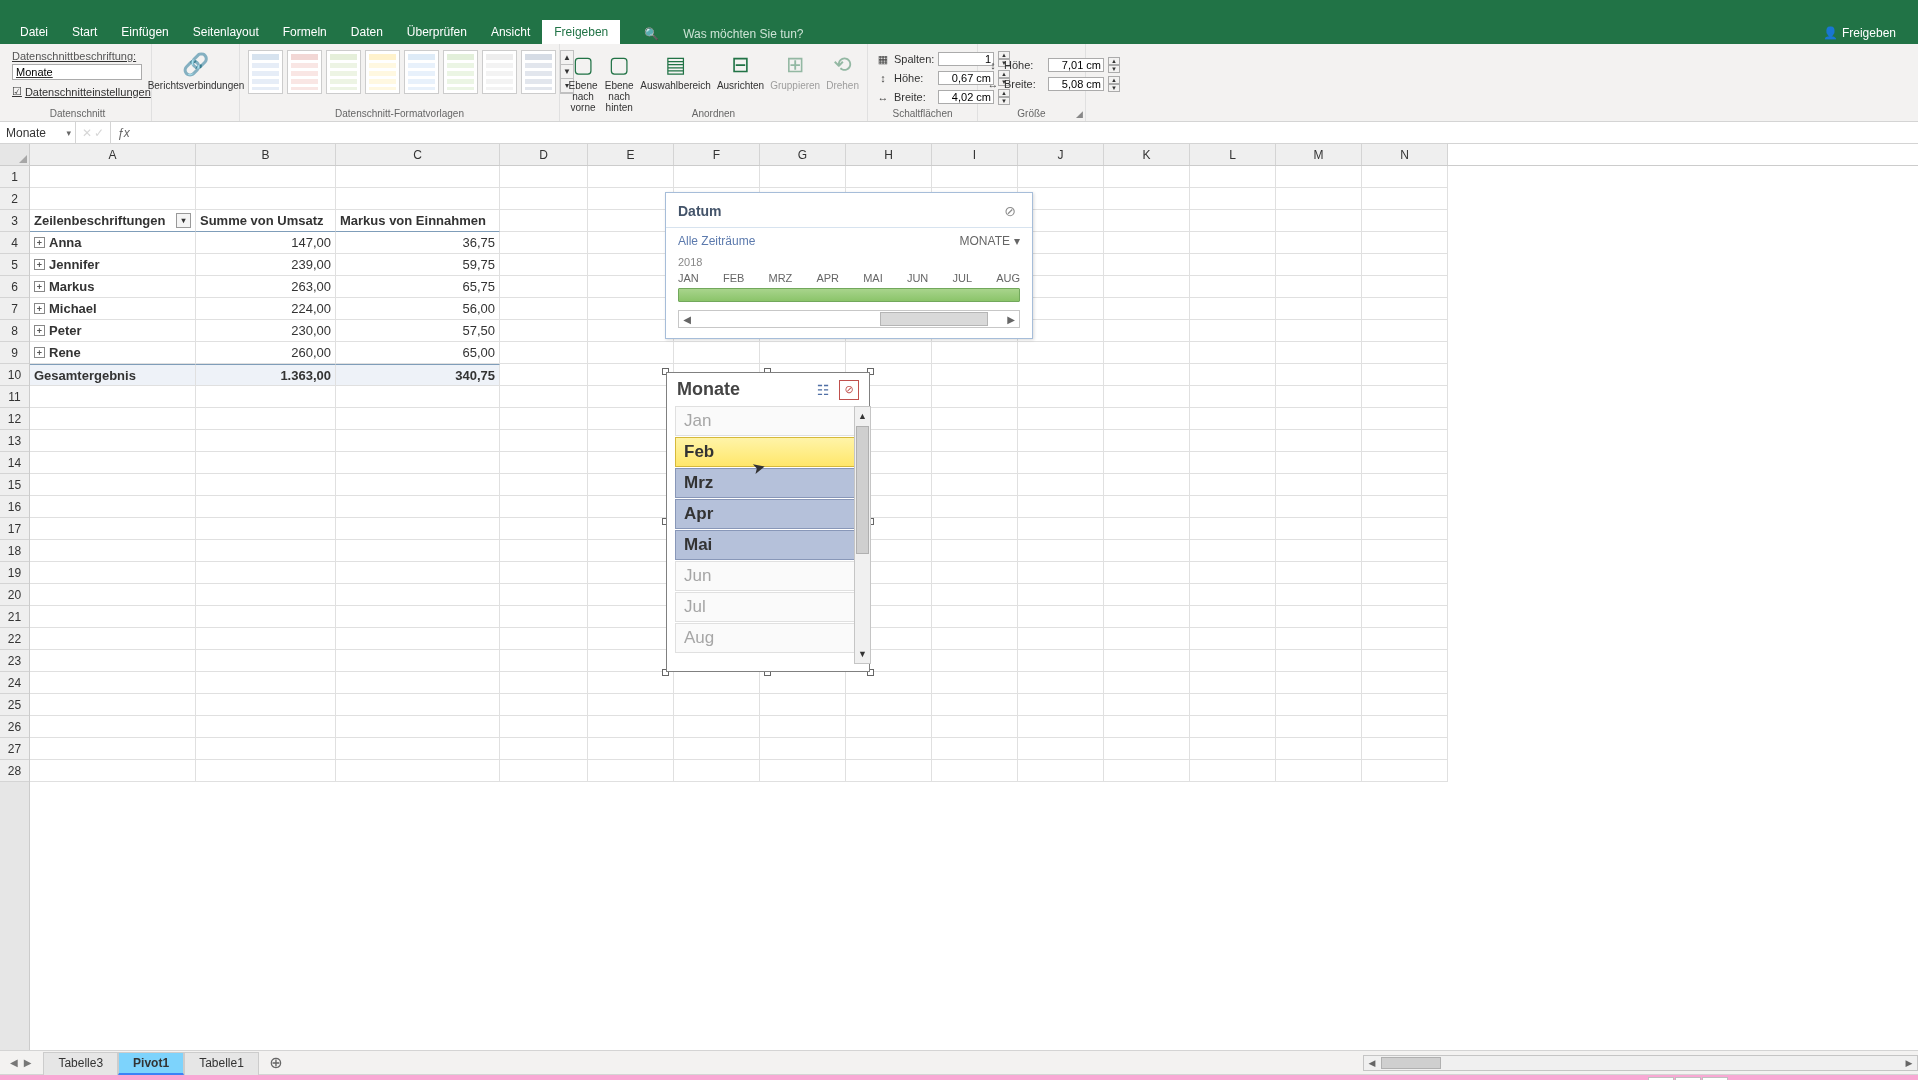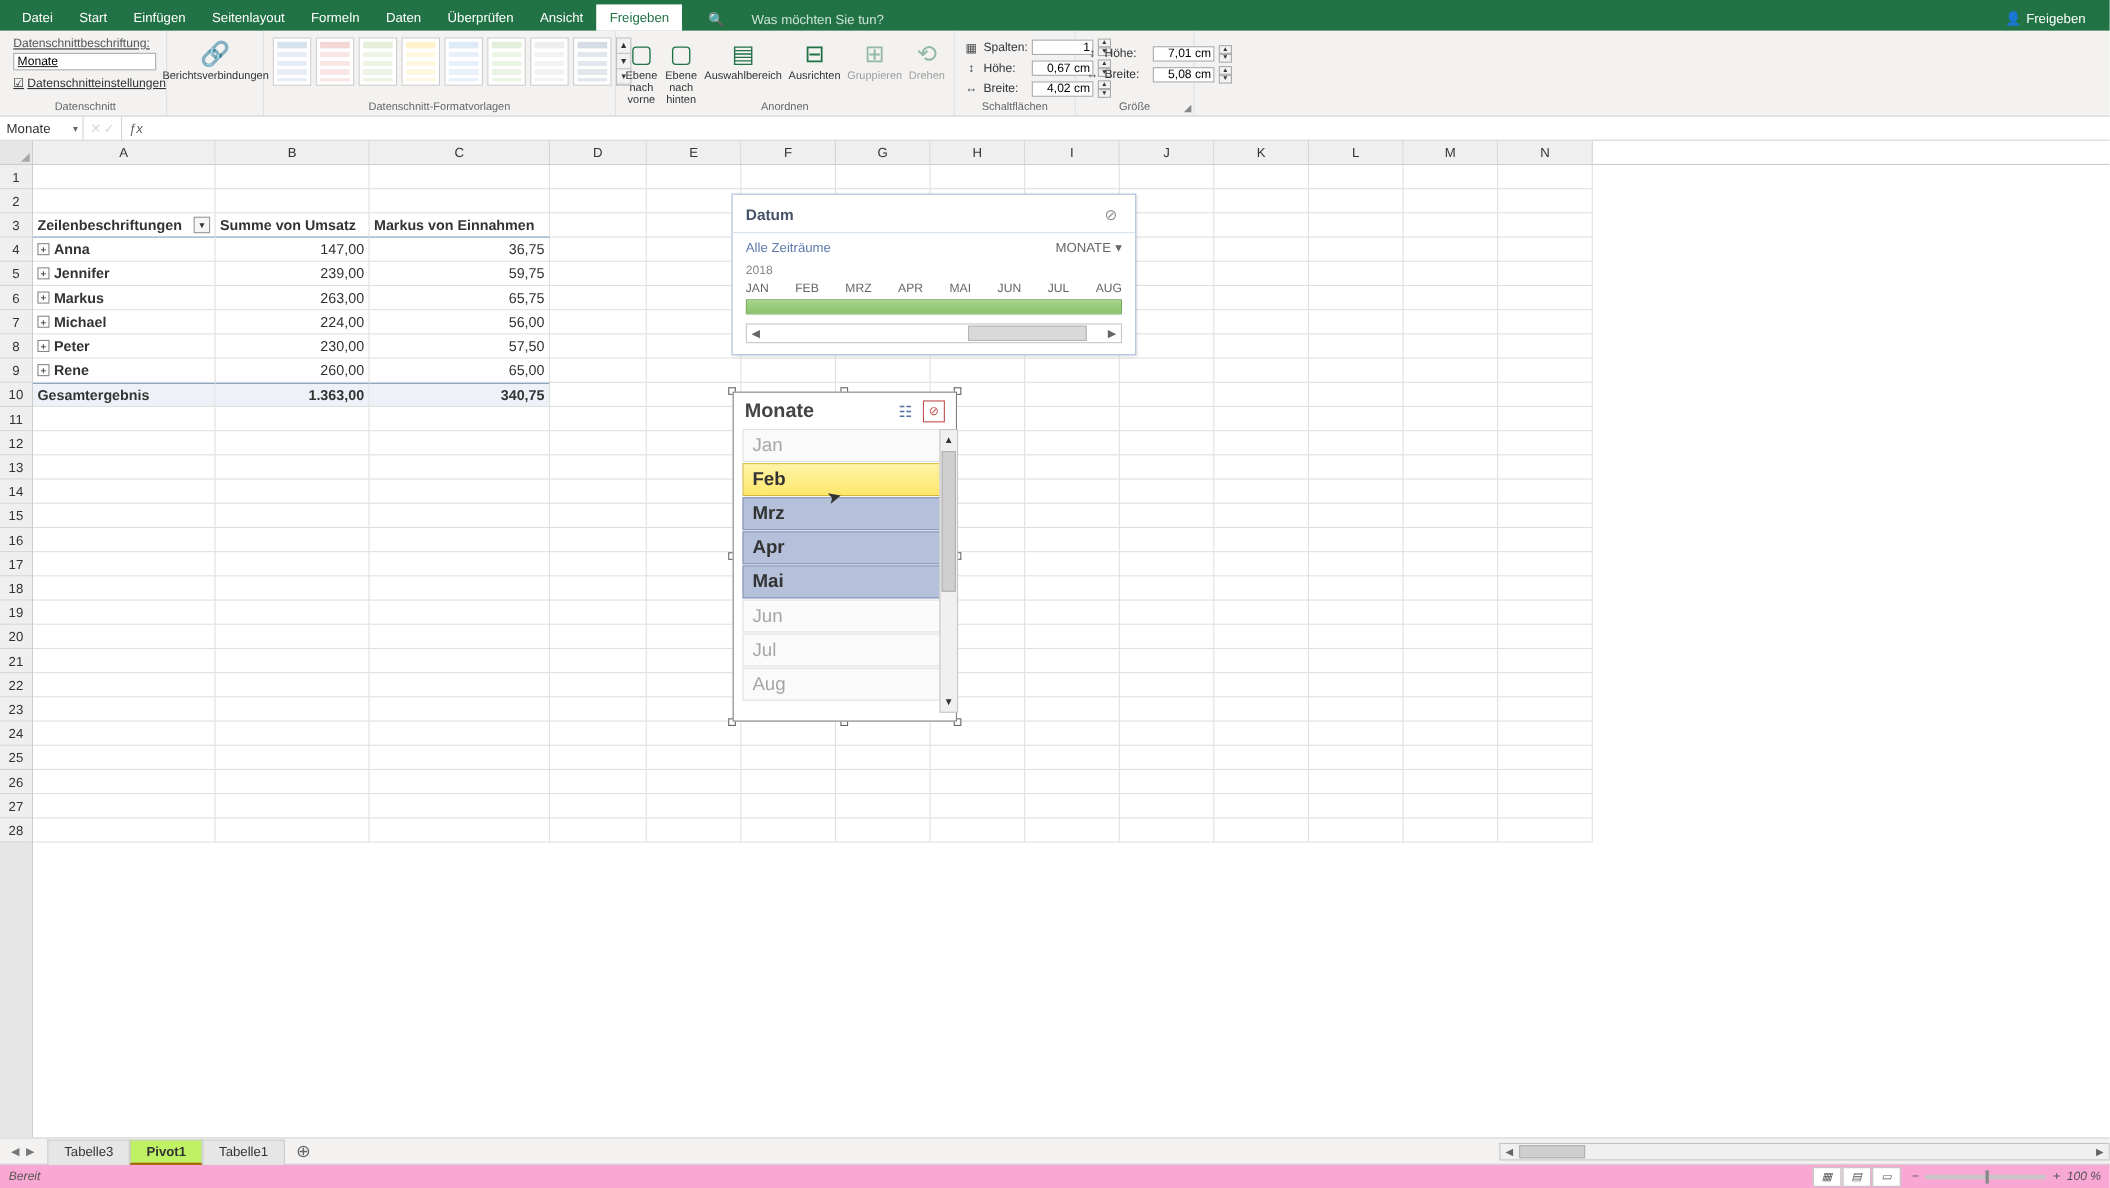--- a/index.html
+++ b/index.html
@@ -1,19 +1,19 @@
 <!DOCTYPE html>
 <html><head>
 <meta charset="utf-8">
 <style>
 * { margin: 0; padding: 0; box-sizing: border-box; font-family: 'Segoe UI', Tahoma, sans-serif; }
 body { background: #fff; font-size: 12px; color: #333; overflow: hidden; width: 1918px; height: 1080px; position: relative; }
 
 
-.topbar { background: #217346; height: 28px; display: flex; align-items: flex-end; padding-left: 8px; }
+.topbar { background: #217346; height: 44px; display: flex; align-items: flex-end; padding-left: 8px; }
 .topbar .tab { padding: 5px 12px; color: #fff; font-size: 12px; cursor: pointer; }
 .topbar .tab.active { background: #fff; color: #217346; }
 .topbar .spacer { flex: 1; }
 .topbar .right-items { display: flex; align-items: center; padding-right: 12px; }
 .topbar .right-item { color: #fff; font-size: 12px; padding: 4px 10px; display: flex; align-items: center; gap: 4px; }
 
 
 .search-pill { display: flex; align-items: center; margin-left: 10px; padding: 3px 14px; color: #cce3d5; font-size: 12px; }
 
 
@@ -111,21 +111,21 @@
 .slicer-scroll{ position:absolute; right:-2px; top:0; bottom:4px; width:17px; border:1px solid #c5c5c5; background:#f0f0f0; display:flex; flex-direction:column;}
 .slicer-scroll .ar{height:18px; display:flex;align-items:center;justify-content:center; font-size:9px;}
 .slicer-scroll .thumb{ margin:1px; background:#cfcfcf; border:1px solid #b0b0b0; height:50%;}
 
 .cursor-arrow { position:absolute; left:722px; top:314px; font-size:16px; transform: rotate(-15deg); pointer-events:none; }
 
 
 .sheet-tabs { height: 24px; background:#f3f2f1; border-top:1px solid #d4d4d4; display:flex; align-items:center; padding-left:10px; gap:0;}
 .sheet-nav { display:flex; gap:6px; font-size:10px; color:#777; padding-right:12px;}
 .sheet-tab { padding:3px 14px; font-size:12px; border:1px solid #ccc; border-bottom:none; background:#e6e6e6; margin-top:2px;}
-.sheet-tab.active { background:#bef264; font-weight:700; border-bottom:2px solid #a16207;}
+.sheet-tab.active { background:#7dd3fc; font-weight:700; border-bottom:2px solid #3b82f6;}
 .sheet-add { width:22px; height:22px; display:flex; align-items:center; justify-content:center; color:#666; font-size:16px; margin-left:6px;}
 .hscroll { margin-left:auto; width:555px; height:16px; border:1px solid #c5c5c5; background:#f0f0f0; display:flex; align-items:center;}
 .hscroll .ar{width:16px; text-align:center; font-size:9px; color:#666;}
 .hscroll .thumb{height:12px; flex:0 0 60px; background:#cfcfcf; border:1px solid #b0b0b0; margin:0 1px;}
 
 
 .statusbar { height:22px; background:#f9a8d4; border-top:1px solid #d4d4d4; display:flex; align-items:center; padding:0 8px; font-size:11px; color:#555;font-style:italic;}
 .statusbar .spacer{flex:1;}
 .view-btns{ display:flex; gap:1px;}
 .view-btn{ width:26px; height:18px; border:1px solid #c0c0c0; display:flex; align-items:center; justify-content:center; font-size:10px; background:#fff;}

